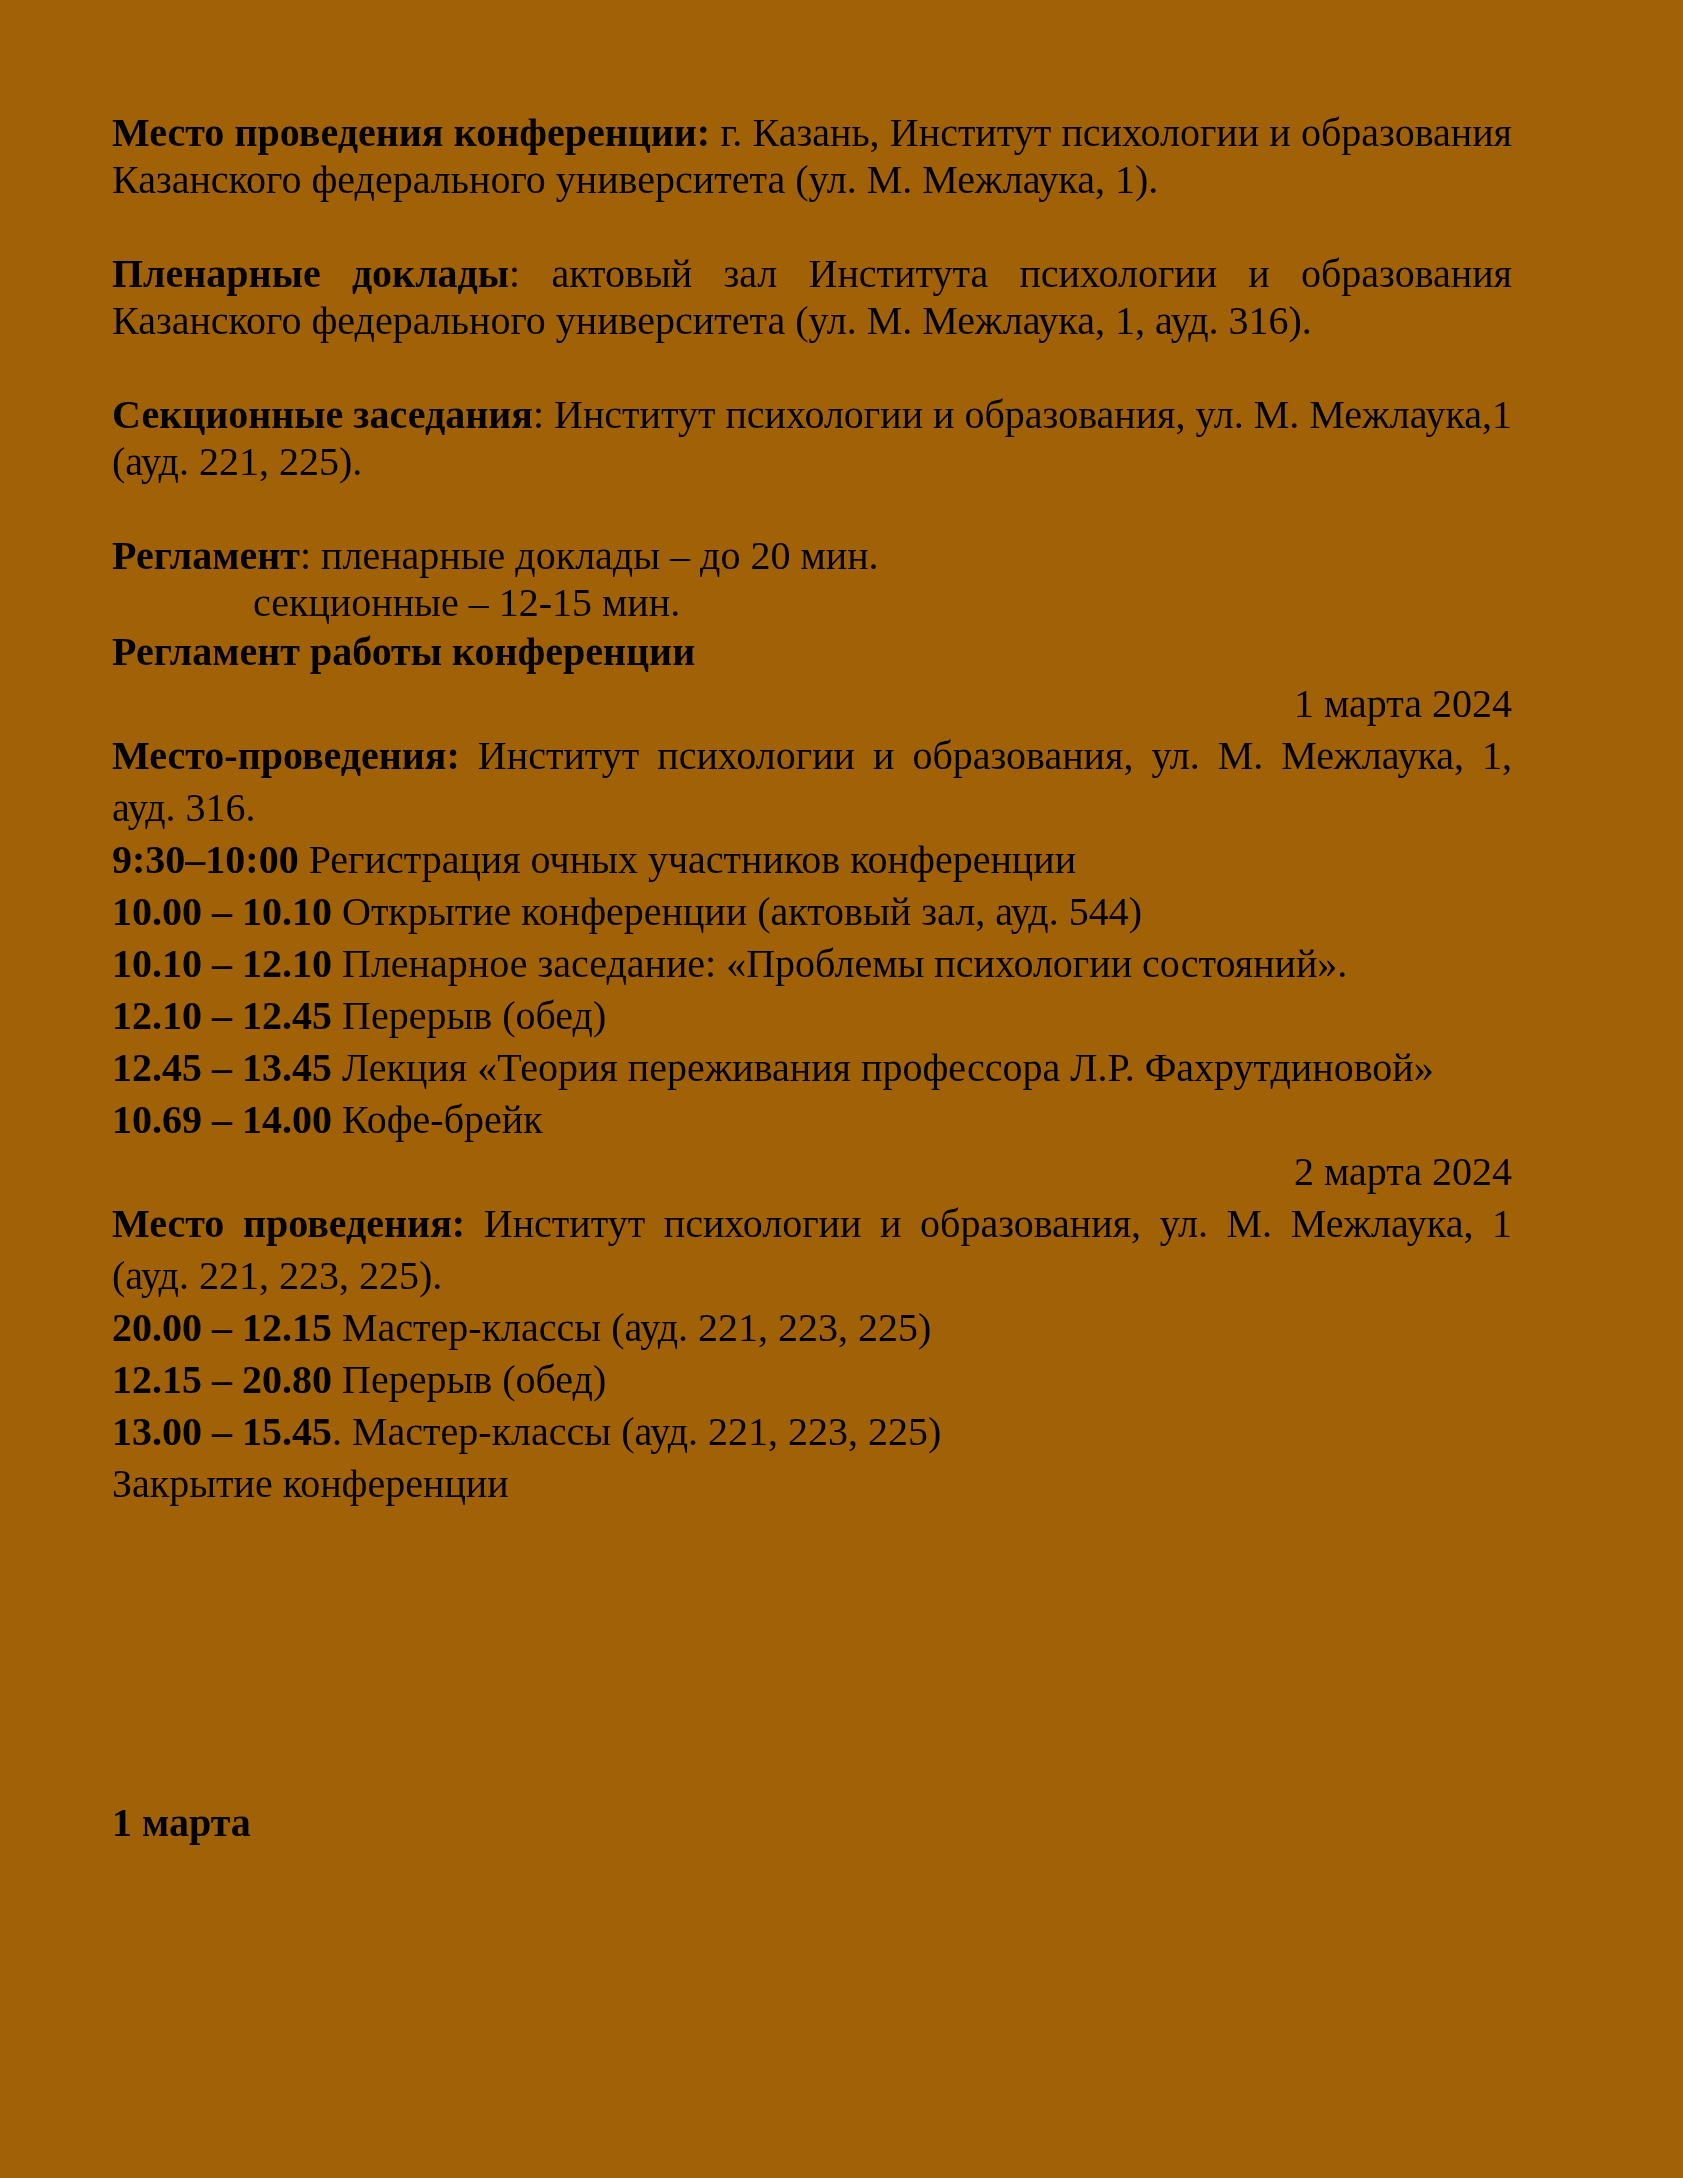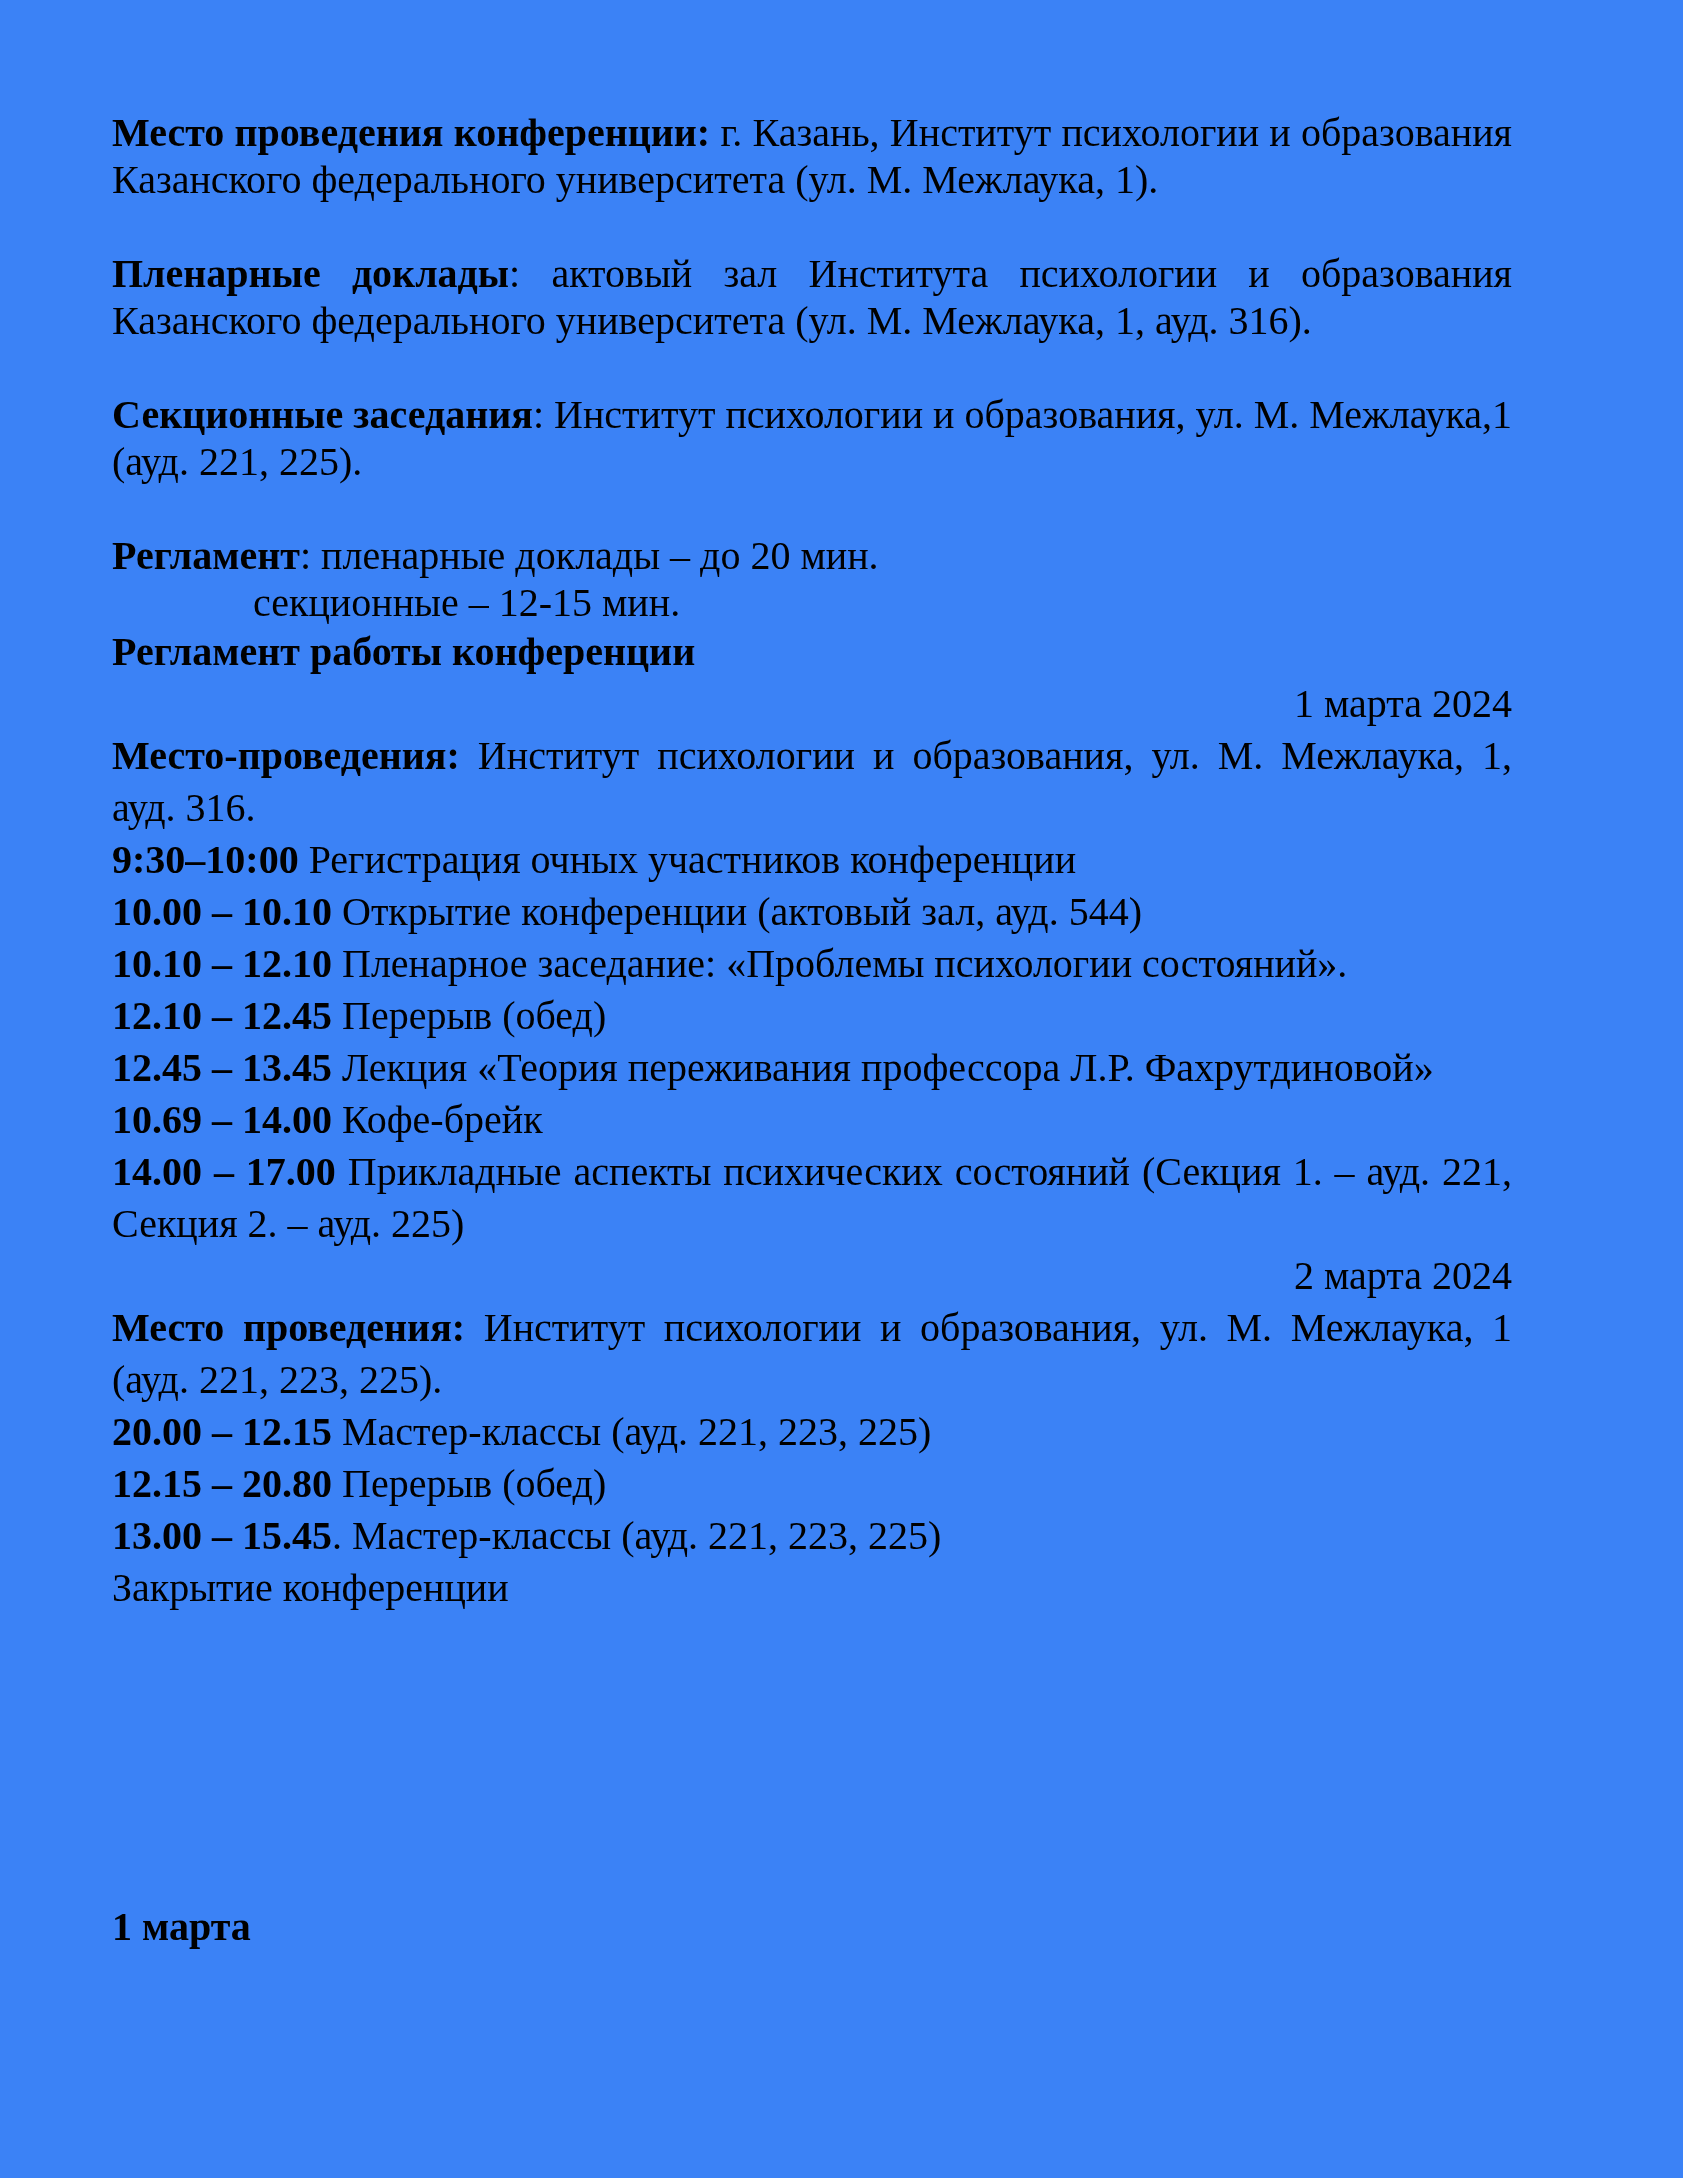--- a/index.html
+++ b/index.html
@@ -1,20 +1,20 @@
 <!DOCTYPE html>
 <html><head>
 <meta charset="utf-8">
 <style>
   html, body { margin: 0; padding: 0; background: #ffffff; }
   .page {
     position: relative;
     width: 1683px;
     height: 2178px;
-    background: #3b82f6;
+    background: #a16207;
     color: #000000;
     font-family: "Liberation Serif", "DejaVu Serif", serif;
     font-size: 40px;
     overflow: hidden;
     box-sizing: border-box;
     padding: 109px 171px 0 112px;
   }
   p { margin: 0; }
   .para { line-height: 47px; margin-bottom: 47px; }
   .justify { text-align: justify; }
@@ -59,21 +59,20 @@
   <p class="date-heading">1 марта 2024</p>
 
   <p class="venue justify"><b>Место-проведения:</b><span> Институт психологии и образования, ул. М. Межлаука, 1, ауд. 316.</span></p>
 
   <p class="sched justify"><b>9:30–10:00</b><span> Регистрация очных участников конференции</span></p>
   <p class="sched justify"><b>10.00 – 10.10</b><span> Открытие конференции (актовый зал, ауд. 544)</span></p>
   <p class="sched justify"><b>10.10 – 12.10</b><span> Пленарное заседание: «Проблемы психологии состояний».</span></p>
   <p class="sched justify"><b>12.10 – 12.45</b><span> Перерыв (обед)</span></p>
   <p class="sched justify"><b>12.45 – 13.45</b><span> Лекция «Теория переживания профессора Л.Р. Фахрутдиновой»</span></p>
   <p class="sched justify"><b>10.69 – 14.00</b><span> Кофе-брейк</span></p>
-  <p class="sched justify"><b>14.00 – 17.00</b><span> Прикладные аспекты психических состояний (Секция 1. – ауд. 221, Секция 2. – ауд. 225)</span></p>
 
   <p class="date-heading">2 марта 2024</p>
 
   <p class="venue justify"><b>Место проведения:</b><span> Институт психологии и образования, ул. М. Межлаука, 1 (ауд. 221, 223, 225).</span></p>
 
   <p class="sched justify"><b>20.00 – 12.15</b><span> Мастер-классы (ауд. 221, 223, 225)</span></p>
   <p class="sched justify"><b>12.15 – 20.80</b><span> Перерыв (обед)</span></p>
   <p class="sched justify"><b>13.00 – 15.45</b><span>. Мастер-классы (ауд. 221, 223, 225)</span></p>
 
   <p class="closing">Закрытие конференции</p>

